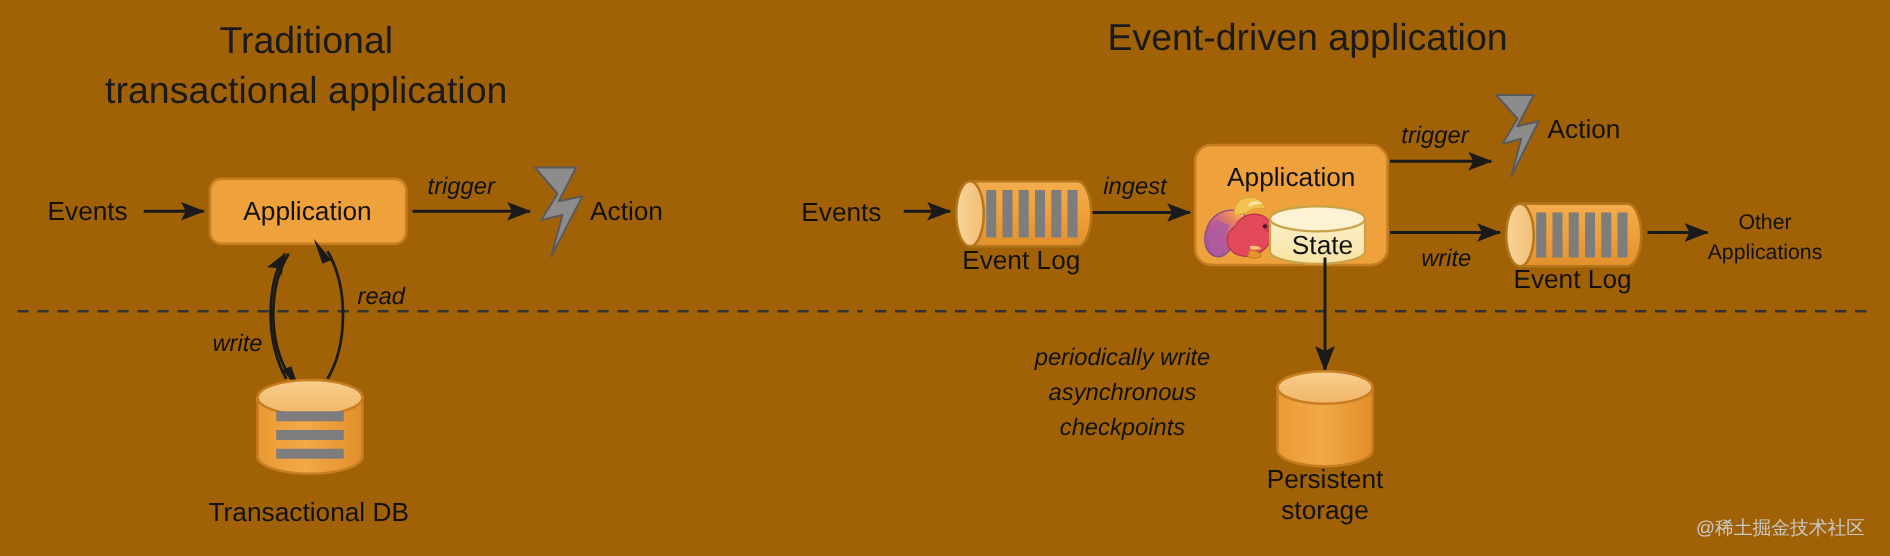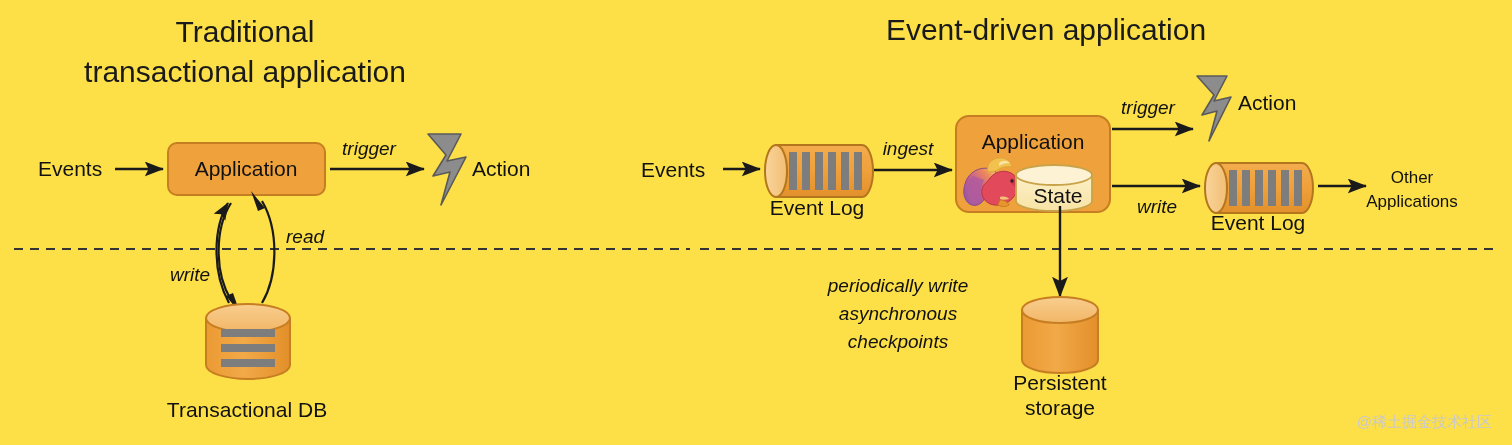--- a/index.html
+++ b/index.html
@@ -7,21 +7,21 @@
     padding: 0;
     background: #ffffff;
   }
   body {
     font-family: "Liberation Sans", sans-serif;
   }
   #stage {
     position: relative;
     width: 1512px;
     height: 445px;
-    background: #fde047;
+    background: #a16207;
     overflow: hidden;
     text-align: center;
   }
   #svgroot {
     position: absolute;
     left: 0;
     top: 0;
     width: 1512px;
     height: 445px;
   }

